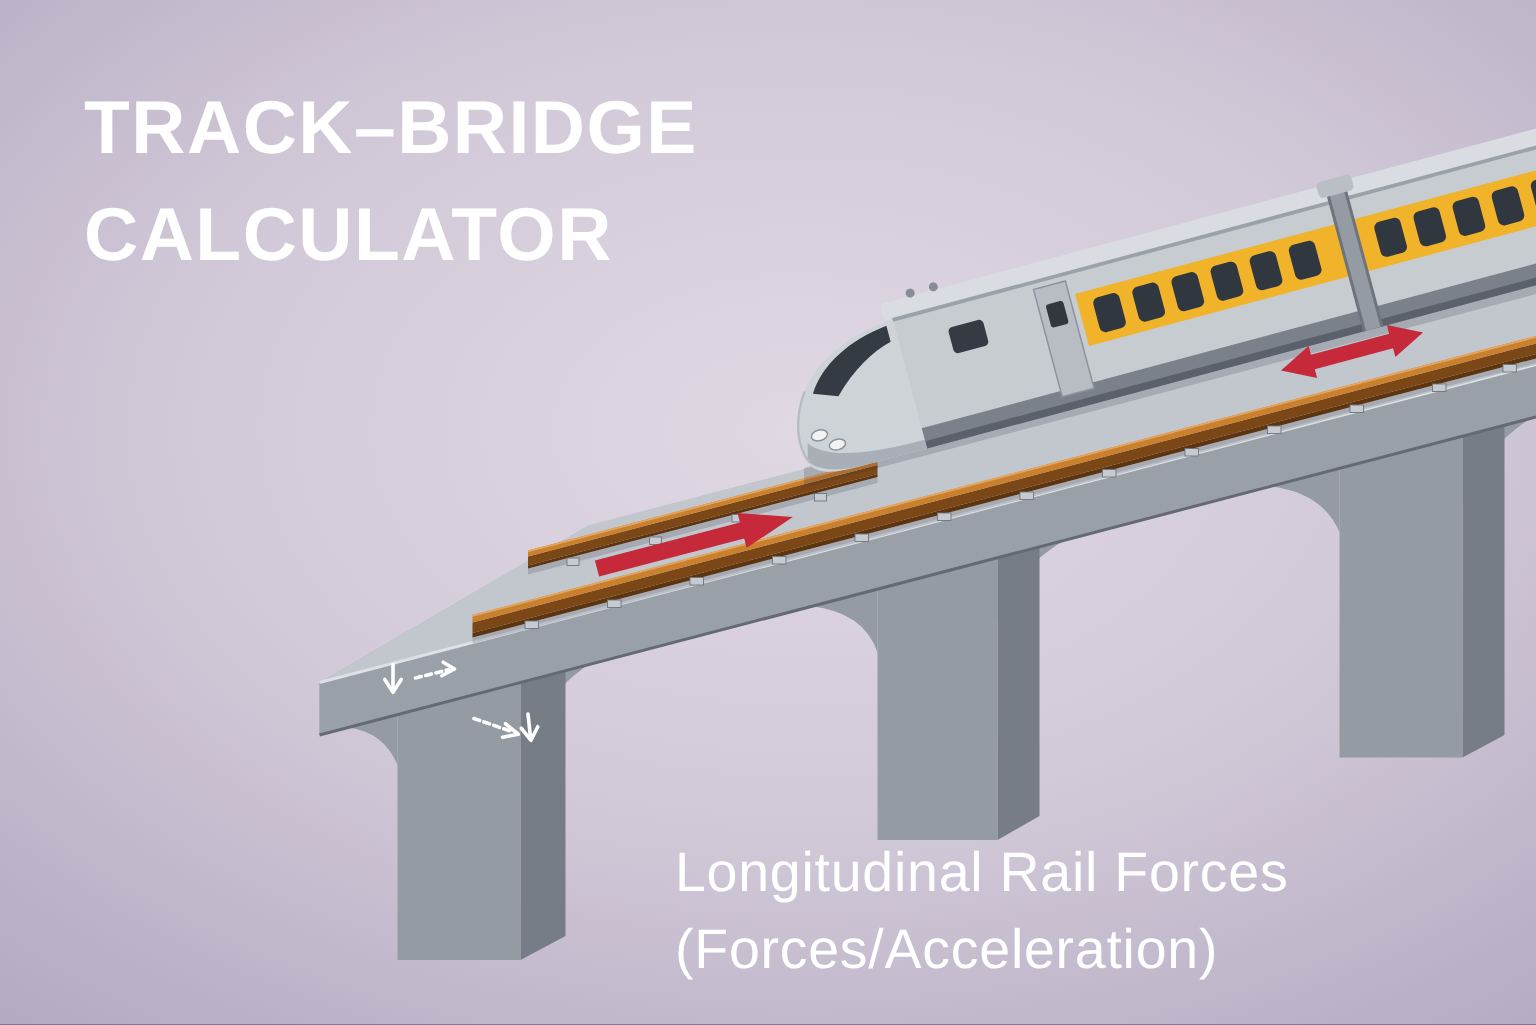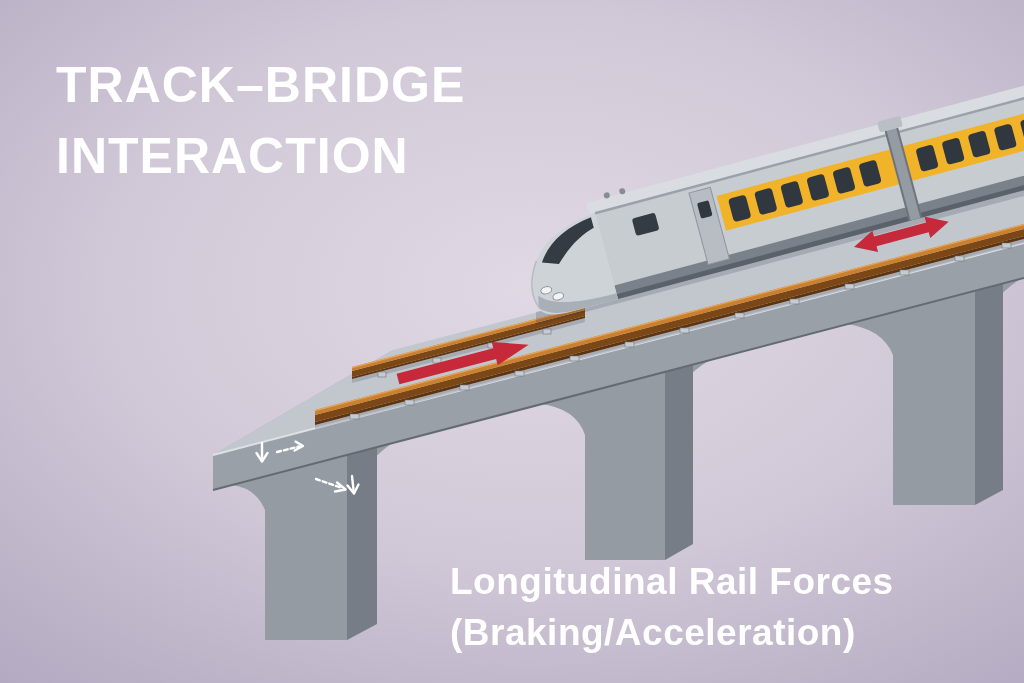--- a/index.html
+++ b/index.html
@@ -8,31 +8,31 @@
     font-family:"Liberation Sans",sans-serif;
     background:radial-gradient(120% 115% at 52% 42%, #e0d8e3 0%, #d3cad9 32%, #b2a8c0 68%, #857a97 100%);
   }
   .stage svg{position:absolute;left:0;top:0;}
   .title{
     position:absolute;left:56px;top:50px;z-index:5;
     color:#ffffff;font-weight:700;font-size:50px;line-height:1.42;letter-spacing:1px;
   }
   .caption{
     position:absolute;left:450px;top:556px;z-index:6;
-    color:#ffffff;font-weight:700;font-size:37px;line-height:1.38;letter-spacing:.5px;
+    color:#ffffff;font-weight:400;font-size:37px;line-height:1.38;letter-spacing:.5px;
   }
 </style>
 </head>
 <body>
 
 <div class="stage">
 
   <div class="title">
     <div>TRACK–BRIDGE</div>
-    <div>INTERACTION</div>
+    <div>CALCULATOR</div>
   </div>
 
   <svg width="1024" height="683" viewBox="0 0 1024 683">
 
     <g>
 
       <g>
         <path d="M265,510 Q256,488 232,485 L265,476 Z" fill="#949ba3"></path>
         <path d="M347,498 Q356,470 392,443 L347,455 Z" fill="#949ba3"></path>
         <polygon points="347,640 347,455 377,440 377,624" fill="#767d86"></polygon>
@@ -158,16 +158,16 @@
       <path d="M295.5,441.5 L303,446 L294.5,450.5"></path>
       <path d="M316,479 L342,488" stroke-dasharray="4 3"></path>
       <path d="M337,482.5 L345.5,489.5 L335,491.5"></path>
       <path d="M352,476 L353.5,490"></path>
       <path d="M347.5,485.5 L354,493.5 L358.5,484.5"></path>
     </g>
   </svg>
 
   <div class="caption">
     <div>Longitudinal Rail Forces</div>
-    <div>(Braking/Acceleration)</div>
+    <div>(Forces/Acceleration)</div>
   </div>
 
 </div>
 
 </body></html>

